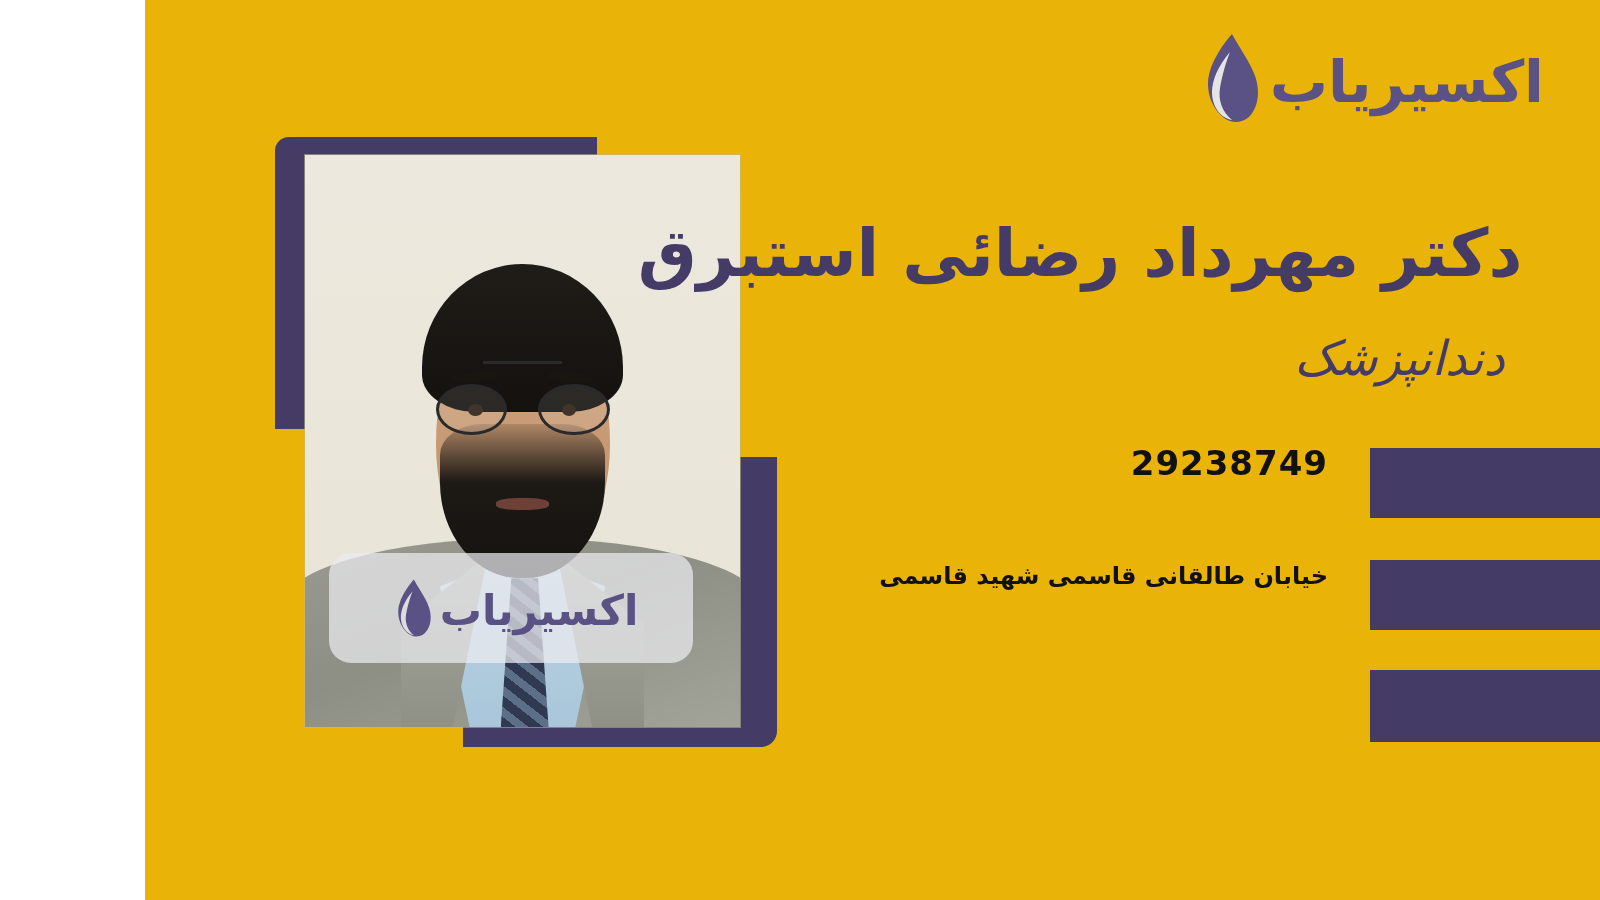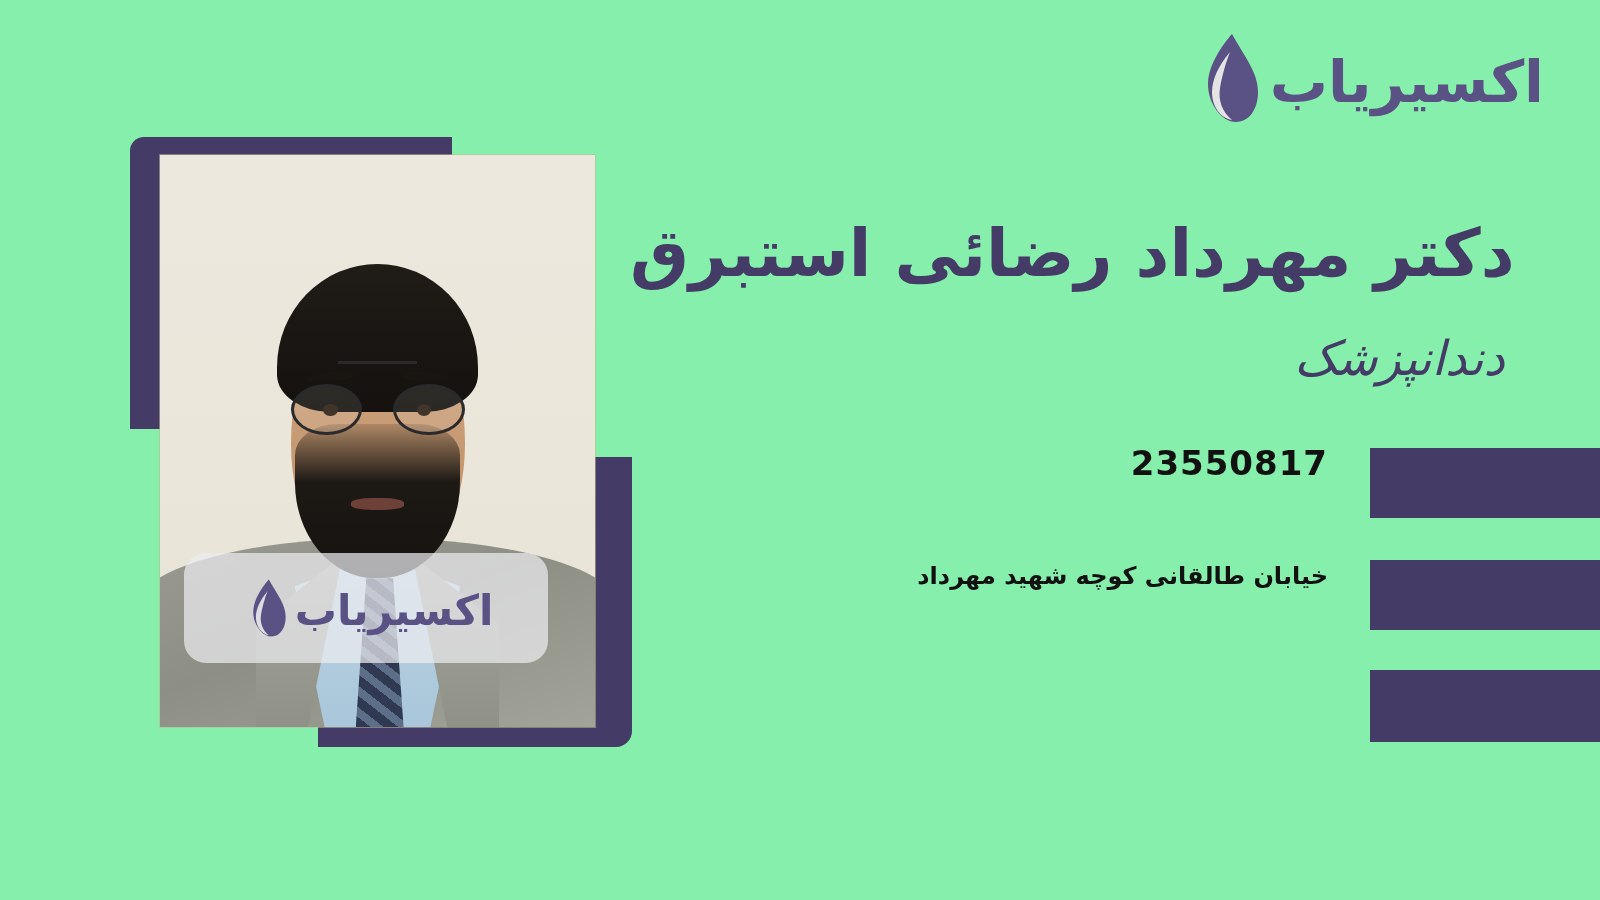--- a/index.html
+++ b/index.html
@@ -3,23 +3,23 @@
 <meta charset="utf-8">
 <title>Doctor Profile Card</title>
 <style>
   html, body {
     margin: 0;
     padding: 0;
     background: #ffffff;
   }
   #canvas {
     position: relative;
-    width: 1600px;
+    width: 1455px;
     height: 900px;
-    background: #86efac;
+    background: #eab308;
     overflow: hidden;
     font-family: "DejaVu Sans", "Liberation Sans", sans-serif;
   }
 
   
   .brand-logo {
     position: absolute;
     top: 30px;
     right: 56px;
     display: flex;
@@ -241,21 +241,21 @@
     white-space: nowrap;
     transform: translateY(3px);
   }
 
   
   .doctor-name {
     position: absolute;
     right: 70px;
     top: 215px;
     width: 900px;
-    text-align: left;
+    text-align: center;
     font-size: 66px;
     font-weight: 700;
     color: #443c66;
     line-height: 1.18;
     direction: rtl;
   }
   .doctor-specialty {
     position: absolute;
     right: 95px;
     top: 330px;
@@ -351,20 +351,20 @@
             <path d="M44 20 C32 34 26 48 26 60 C26 74 34 86 46 88 C36 80 32 68 34 56 C36 44 40 30 44 20 Z" fill="#dcdce1"></path>
             <path d="M48 34 C40 44 36 54 36 62 C36 72 42 82 50 84 C44 76 42 68 44 60 C45 52 46 42 48 34 Z" fill="#5a5184"></path>
           </svg>
         </span>
       </div>
     </div>
   </div>
 
   <div class="doctor-name">دکتر مهرداد رضائی استبرق</div>
   <div class="doctor-specialty">دندانپزشک</div>
-  <div class="doctor-phone">23550817</div>
-  <div class="doctor-address">خیابان طالقانی کوچه شهید مهرداد</div>
+  <div class="doctor-phone">29238749</div>
+  <div class="doctor-address">خیابان طالقانی قاسمی شهید قاسمی</div>
 
   <div class="edge-bar b1"></div>
   <div class="edge-bar b2"></div>
   <div class="edge-bar b3"></div>
 
 </div>
 
 </body></html>

